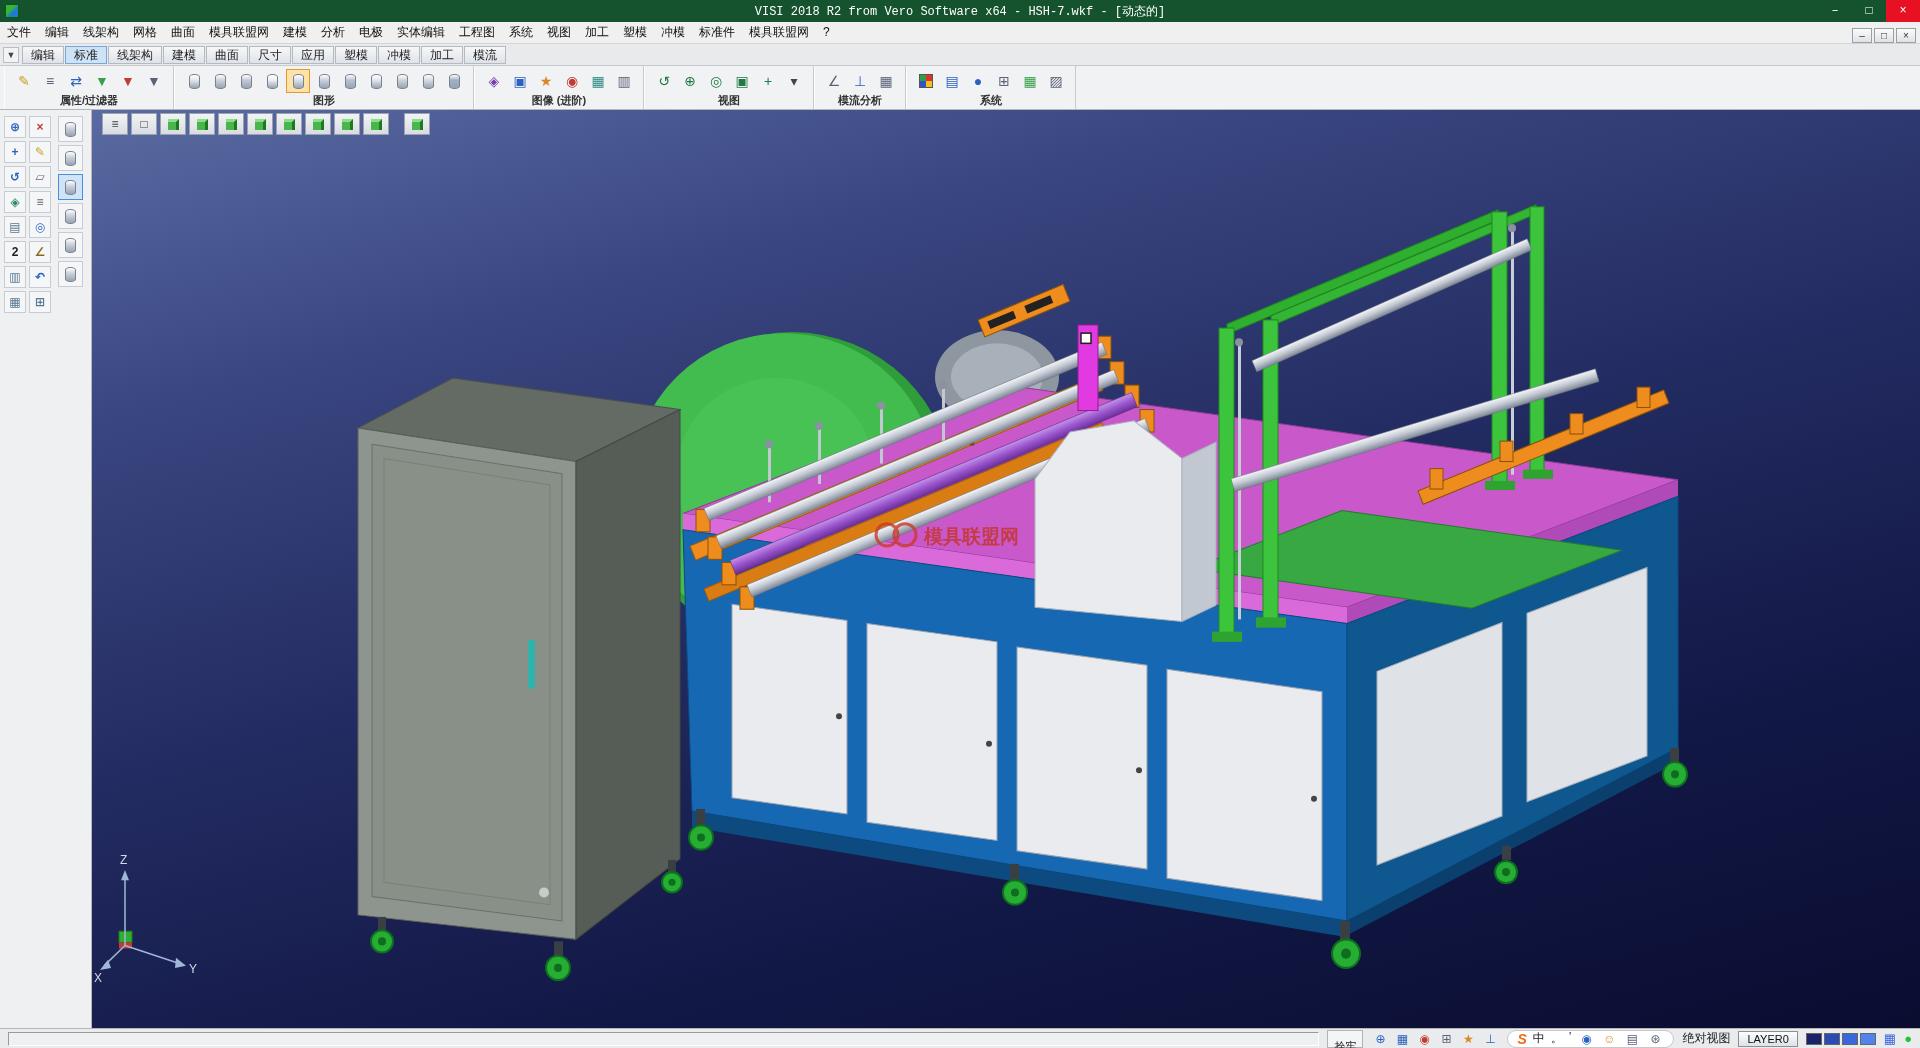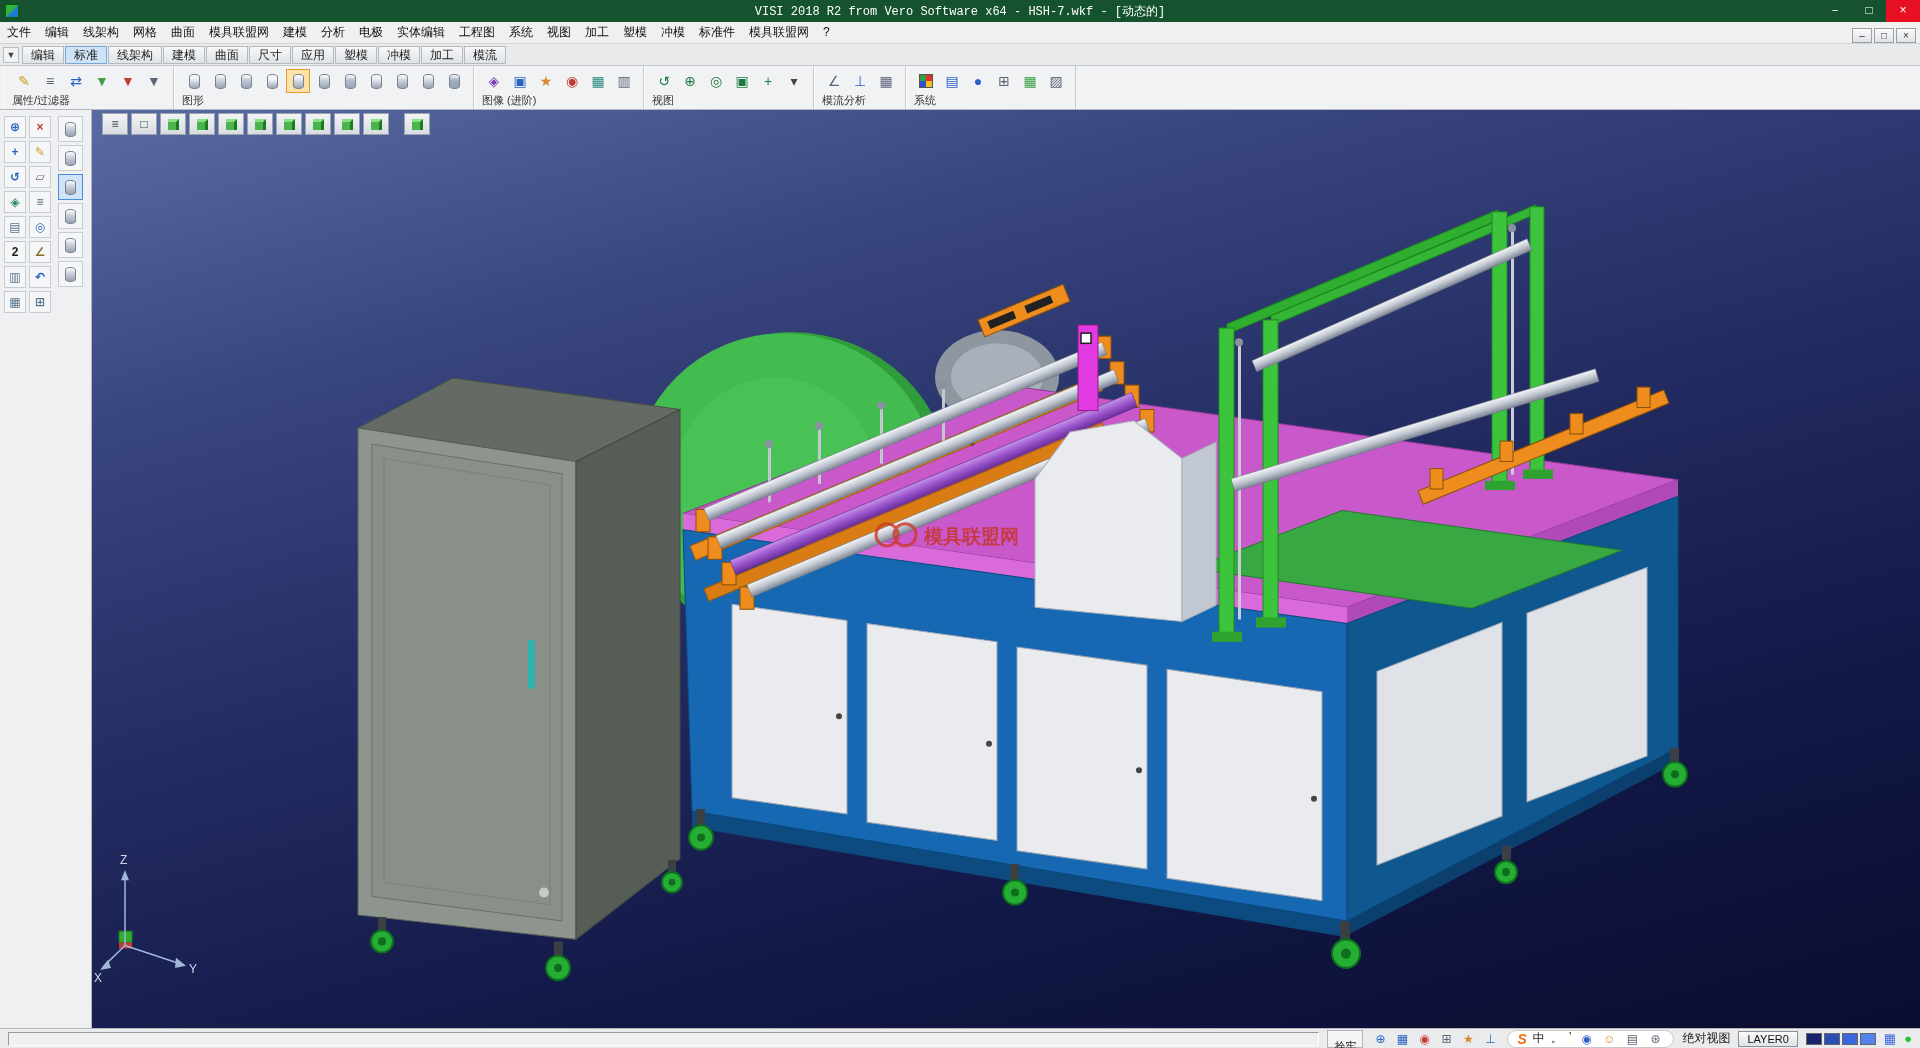--- a/index.html
+++ b/index.html
@@ -38,21 +38,21 @@
 
   
   .toolbar { height:44px; flex:0 0 44px; background:#f0f2f4; border-bottom:1px solid #b4b8bc;
     display:flex; align-items:stretch; padding-left:4px; }
   .tb-group { display:flex; flex-direction:column; padding:2px 7px 0 7px;
     border-right:1px solid #c6cbd0; border-left:1px solid #fdfdfd; }
   .tb-icons { display:flex; gap:2px; height:26px; align-items:center; }
   .tb-btn { width:24px; height:24px; display:flex; align-items:center; justify-content:center;
     border:1px solid transparent; }
   .tb-btn.active { background:#ffe2a8; border-color:#e09a30; }
-  .tb-label { font-size:11px; color:#333; height:14px; line-height:13px; white-space:nowrap; }
+  .tb-label { font-size:11px; color:#333; text-align:center; height:14px; line-height:13px; white-space:nowrap;font-weight:bold; }
   .glyph { font-size:14px; line-height:1; }
   .cyl { display:inline-block; width:11px; height:15px; border:1px solid #7a8290; border-radius:5px/3px;
     background:linear-gradient(180deg,#fff,#cdd3dc 40%,#98a2b2); }
   .cube3d { display:inline-block; width:12px; height:12px; background:#4ab54a;
     border-top:3px solid #8adf8a; border-right:3px solid #1e7a1e; }
   .rubik { display:inline-block; width:14px; height:14px; border:1px solid #555;
     background:conic-gradient(#e03030 0 25%, #f0c020 0 50%, #3050d0 0 75%, #30a040 0); }
 
   
   .main { flex:1 1 auto; display:flex; min-height:0; }

